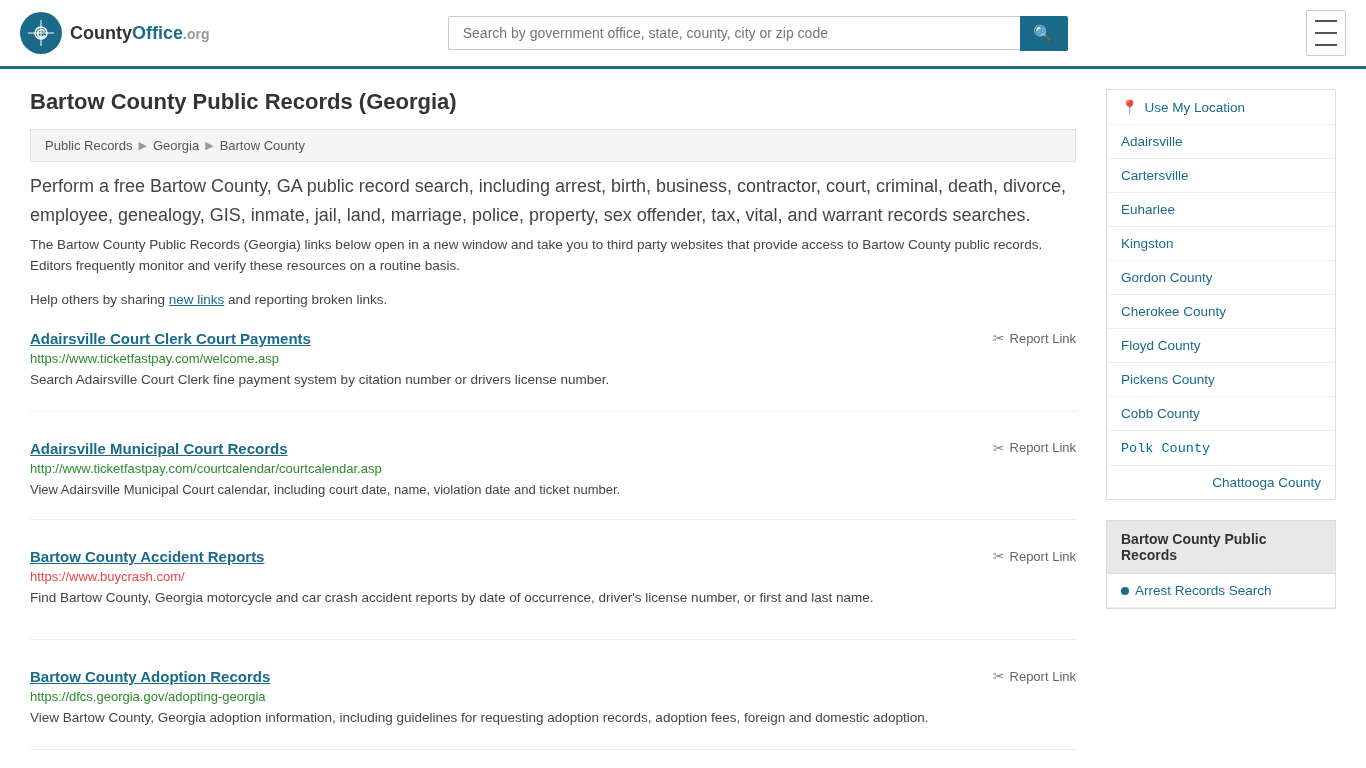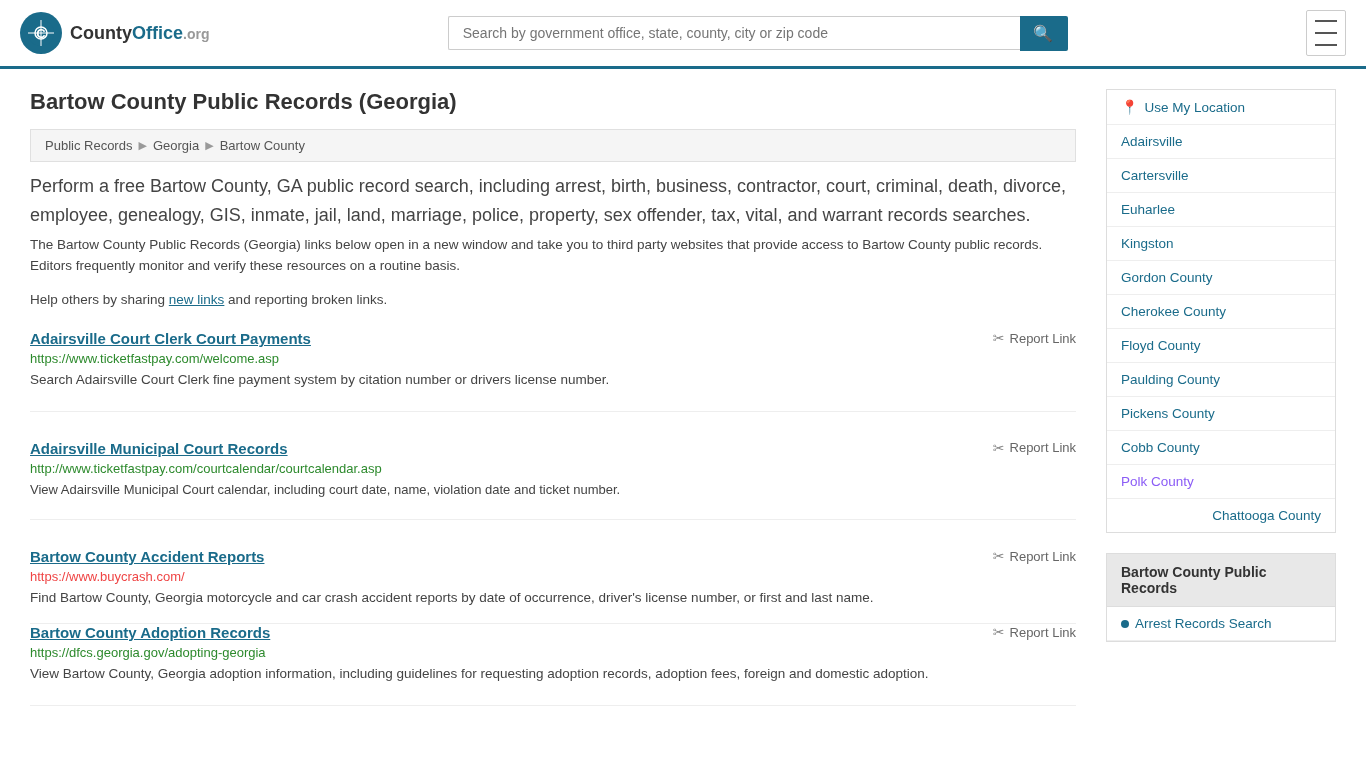--- a/index.html
+++ b/index.html
@@ -133,21 +133,21 @@
           <div style="display: flex; align-items: flex-start; justify-content: space-between; margin-bottom: 4px;">
             <a href="#" style="font-size: 15px; font-weight: bold; color: rgb(26, 107, 138); text-decoration: underline; cursor: pointer;">Adairsville Municipal Court Records</a>
             <div style="display: flex; align-items: center; gap: 5px; color: rgb(102, 102, 102); font-size: 13px; cursor: pointer; white-space: nowrap; flex-shrink: 0; margin-left: 10px;">
               <span style="font-size:14px;color:#888;">✂</span>
               <span>Report Link</span>
             </div>
           </div>
           <div style="color: rgb(45, 138, 45); font-size: 13px; margin-bottom: 4px; cursor: pointer;">http://www.ticketfastpay.com/courtcalendar/courtcalendar.asp</div>
           <p style="font-size: 13px; color: rgb(68, 68, 68); line-height: 1.5;">View Adairsville Municipal Court calendar, including court date, name, violation date and ticket number.</p>
         </div>
-        <div style="border-bottom: 1px solid rgb(238, 238, 238); padding-bottom: 15px;">
+        <div style="margin-bottom: 28px; border-bottom: 1px solid rgb(238, 238, 238); padding-bottom: 31px;">
           <div style="display: flex; align-items: flex-start; justify-content: space-between; margin-bottom: 4px;">
             <a href="#" style="font-size: 15px; font-weight: bold; color: rgb(26, 107, 138); text-decoration: underline; cursor: pointer;">Bartow County Accident Reports</a>
             <div style="display: flex; align-items: center; gap: 5px; color: rgb(102, 102, 102); font-size: 13px; cursor: pointer; white-space: nowrap; flex-shrink: 0; margin-left: 10px;">
               <span style="font-size:14px;color:#888;">✂</span>
               <span>Report Link</span>
             </div>
           </div>
           <div style="color: #ef4444; font-size: 13px; margin-bottom: 4px; cursor: pointer;">https://www.buycrash.com/</div>
           <p style="font-size: 13.5px; color: rgb(68, 68, 68); line-height: 1.5;">Find Bartow County, Georgia motorcycle and car crash accident reports by date of occurrence, driver's license number, or first and last name.</p>
         </div>
@@ -177,24 +177,23 @@
       </div>
 
       <div id="nearby-items-container">
           <div style="padding: 9px 14px; border-bottom: 1px solid rgb(238, 238, 238); font-size: 13.5px; cursor: pointer;"><a href="#" style="color: rgb(26, 107, 138); text-decoration: none;">Adairsville</a></div>
           <div style="padding: 9px 14px; border-bottom: 1px solid rgb(238, 238, 238); font-size: 13.5px; cursor: pointer;"><a href="#" style="color: rgb(26, 107, 138); text-decoration: none;">Cartersville</a></div>
           <div style="padding: 9px 14px; border-bottom: 1px solid rgb(238, 238, 238); font-size: 13.5px; cursor: pointer;"><a href="#" style="color: rgb(26, 107, 138); text-decoration: none;">Euharlee</a></div>
           <div style="padding: 9px 14px; border-bottom: 1px solid rgb(238, 238, 238); font-size: 13.5px; cursor: pointer;"><a href="#" style="color: rgb(26, 107, 138); text-decoration: none;">Kingston</a></div>
           <div style="padding: 9px 14px; border-bottom: 1px solid rgb(238, 238, 238); font-size: 13.5px; cursor: pointer;"><a href="#" style="color: rgb(26, 107, 138); text-decoration: none;">Gordon County</a></div>
           <div style="padding: 9px 14px; border-bottom: 1px solid rgb(238, 238, 238); font-size: 13.5px; cursor: pointer;"><a href="#" style="color: rgb(26, 107, 138); text-decoration: none;">Cherokee County</a></div>
           <div style="padding: 9px 14px; border-bottom: 1px solid rgb(238, 238, 238); font-size: 13.5px; cursor: pointer;"><a href="#" style="color: rgb(26, 107, 138); text-decoration: none;">Floyd County</a></div>
-          <div style="padding: 9px 14px; border-bottom: 1px solid rgb(238, 238, 238); font-size: 13.5px; cursor: pointer;"><a href="#" style="color: rgb(26, 107, 138); text-decoration: none;">Paulding County</a></div>
           <div style="padding: 9px 14px; border-bottom: 1px solid rgb(238, 238, 238); font-size: 13.5px; cursor: pointer;"><a href="#" style="color: rgb(26, 107, 138); text-decoration: none;">Pickens County</a></div>
           <div style="padding: 9px 14px; border-bottom: 1px solid rgb(238, 238, 238); font-size: 13.5px; cursor: pointer;"><a href="#" style="color: rgb(26, 107, 138); text-decoration: none;">Cobb County</a></div>
-          <div style="padding: 9px 14px; border-bottom: 1px solid rgb(238, 238, 238); font-size: 13.5px; cursor: pointer;"><a href="#" style="color: #8b5cf6; text-decoration: none;">Polk County</a></div>
+          <div style="padding: 9px 14px; border-bottom: 1px solid rgb(238, 238, 238); font-size: 13.5px; cursor: pointer;"><a href="#" style="color: #0369a1; text-decoration: none; font-family: Liberation Mono, monospace;">Polk County</a></div>
           <div style="padding: 9px 14px; border-bottom: none; font-size: 13.5px; cursor: pointer; text-align: right;"><a href="#" style="color: rgb(26, 107, 138); text-decoration: none;">Chattooga County</a></div>
         </div>
     </div>
 
     <div style="background:#e8e8e8;padding:10px 14px;font-size:14px;font-weight:bold;color:#333;border:1px solid #ddd;border-bottom:none;">
       <span>Bartow County Public Records</span>
     </div>
     <div style="border:1px solid #ddd;">
       <div id="sidebar-records-container">
           <div style="padding: 9px 14px; border-bottom: 1px solid rgb(238, 238, 238); font-size: 13.5px; cursor: pointer; display: flex; align-items: center; gap: 6px;">

